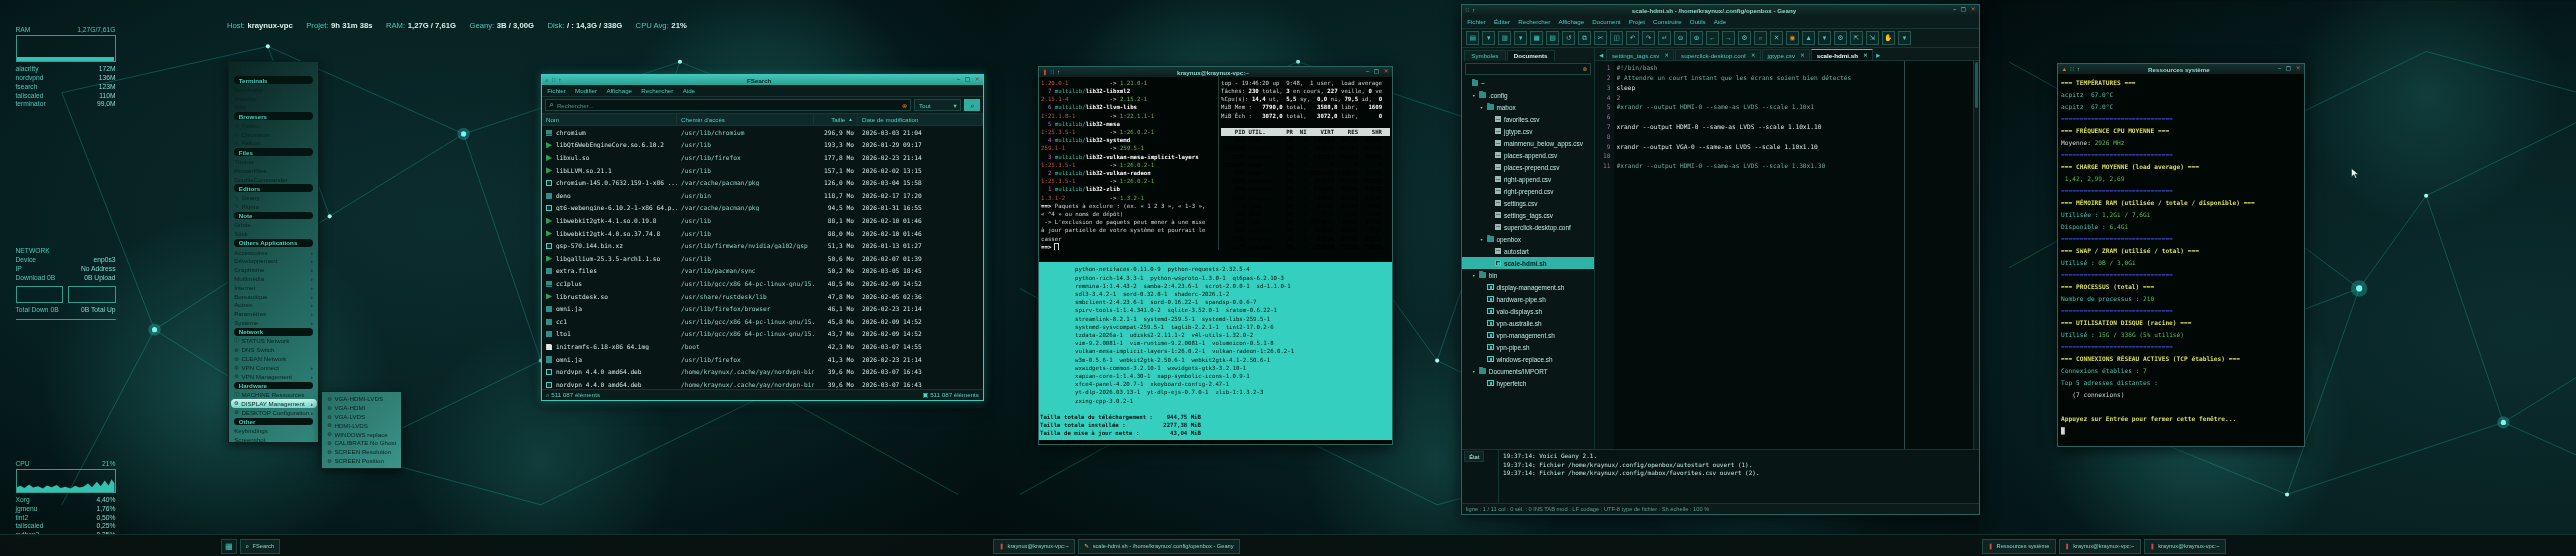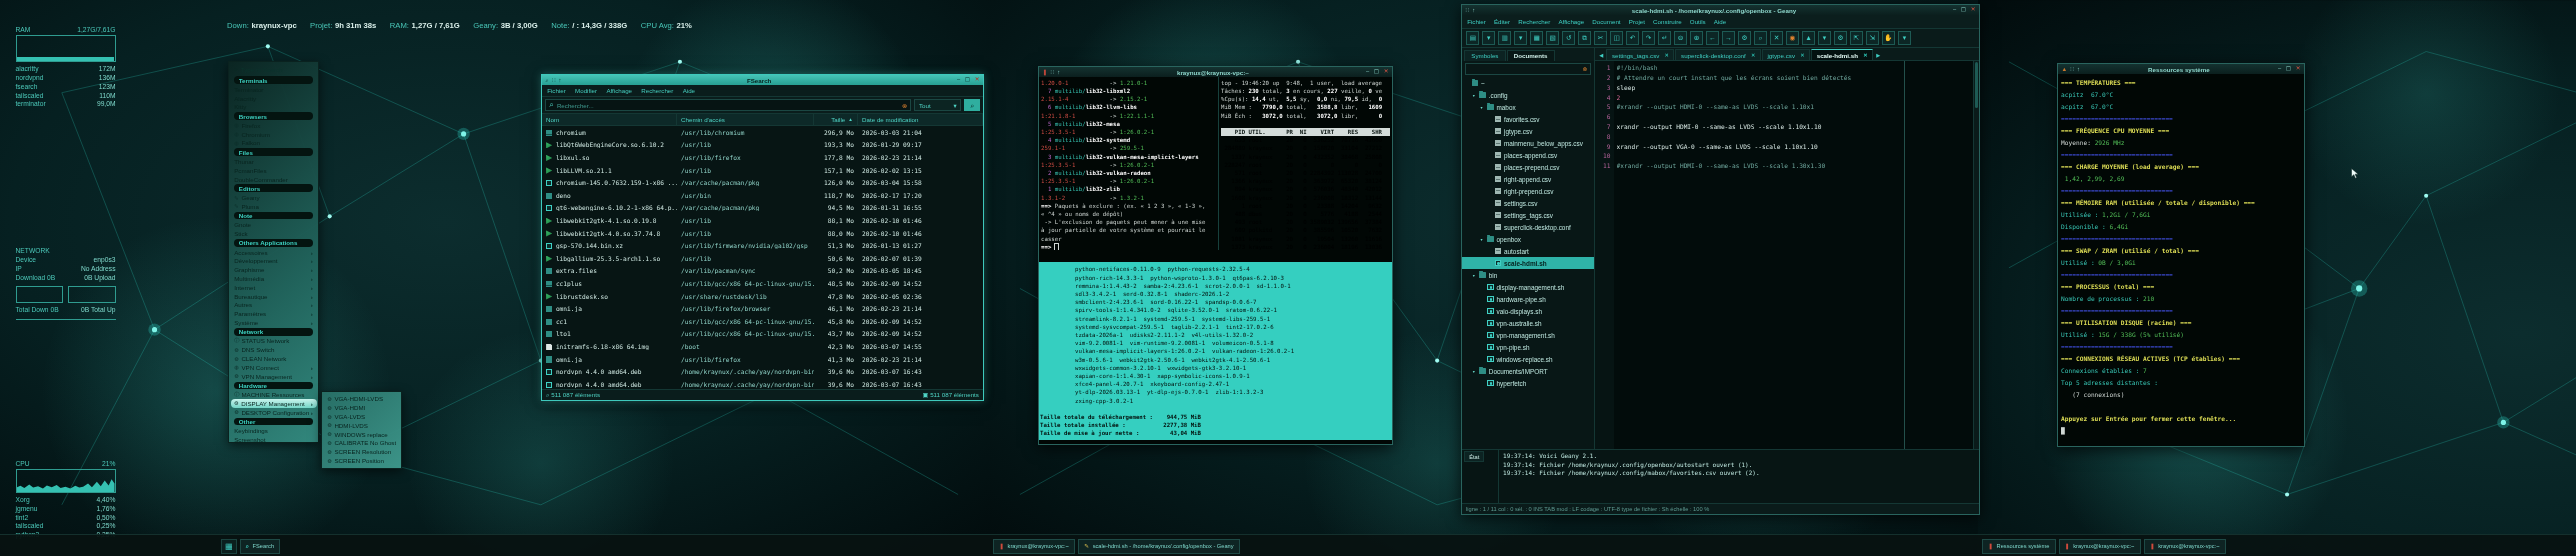--- a/index.html
+++ b/index.html
@@ -211,25 +211,25 @@
       </svg>
     </div>
 <div class="monitor m3">
       <svg viewBox="0 0 1920 1080" style="transform:scale(-1,-1)">
         <use href="#plx"></use>
       </svg>
     </div>
 
 <div id="topconky">
 
-<span class="seg"><span>Down:</span><b>kraynux-vpc</b></span>
+<span class="seg"><span>Host:</span><b>kraynux-vpc</b></span>
       <span class="seg"><span>Projet:</span><b>9h 31m 38s</b></span>
       <span class="seg"><span>RAM:</span><b>1,27G / 7,61G</b></span>
       <span class="seg"><span>Geany:</span><b>3B / 3,00G</b></span>
-      <span class="seg"><span>Note:</span><b>/ : 14,3G / 338G</b></span>
+      <span class="seg"><span>Disk:</span><b>/ : 14,3G / 338G</b></span>
       <span class="seg"><span>CPU Avg:</span><b>21%</b></span>
     </div>
 
 <div id="conkycol">
   <div class="ckhead">
     <span>RAM</span>
         <span class="v">1,27G/7,61G</span>
   </div>
   <div class="ckbar">
         <span class="fill"></span>

